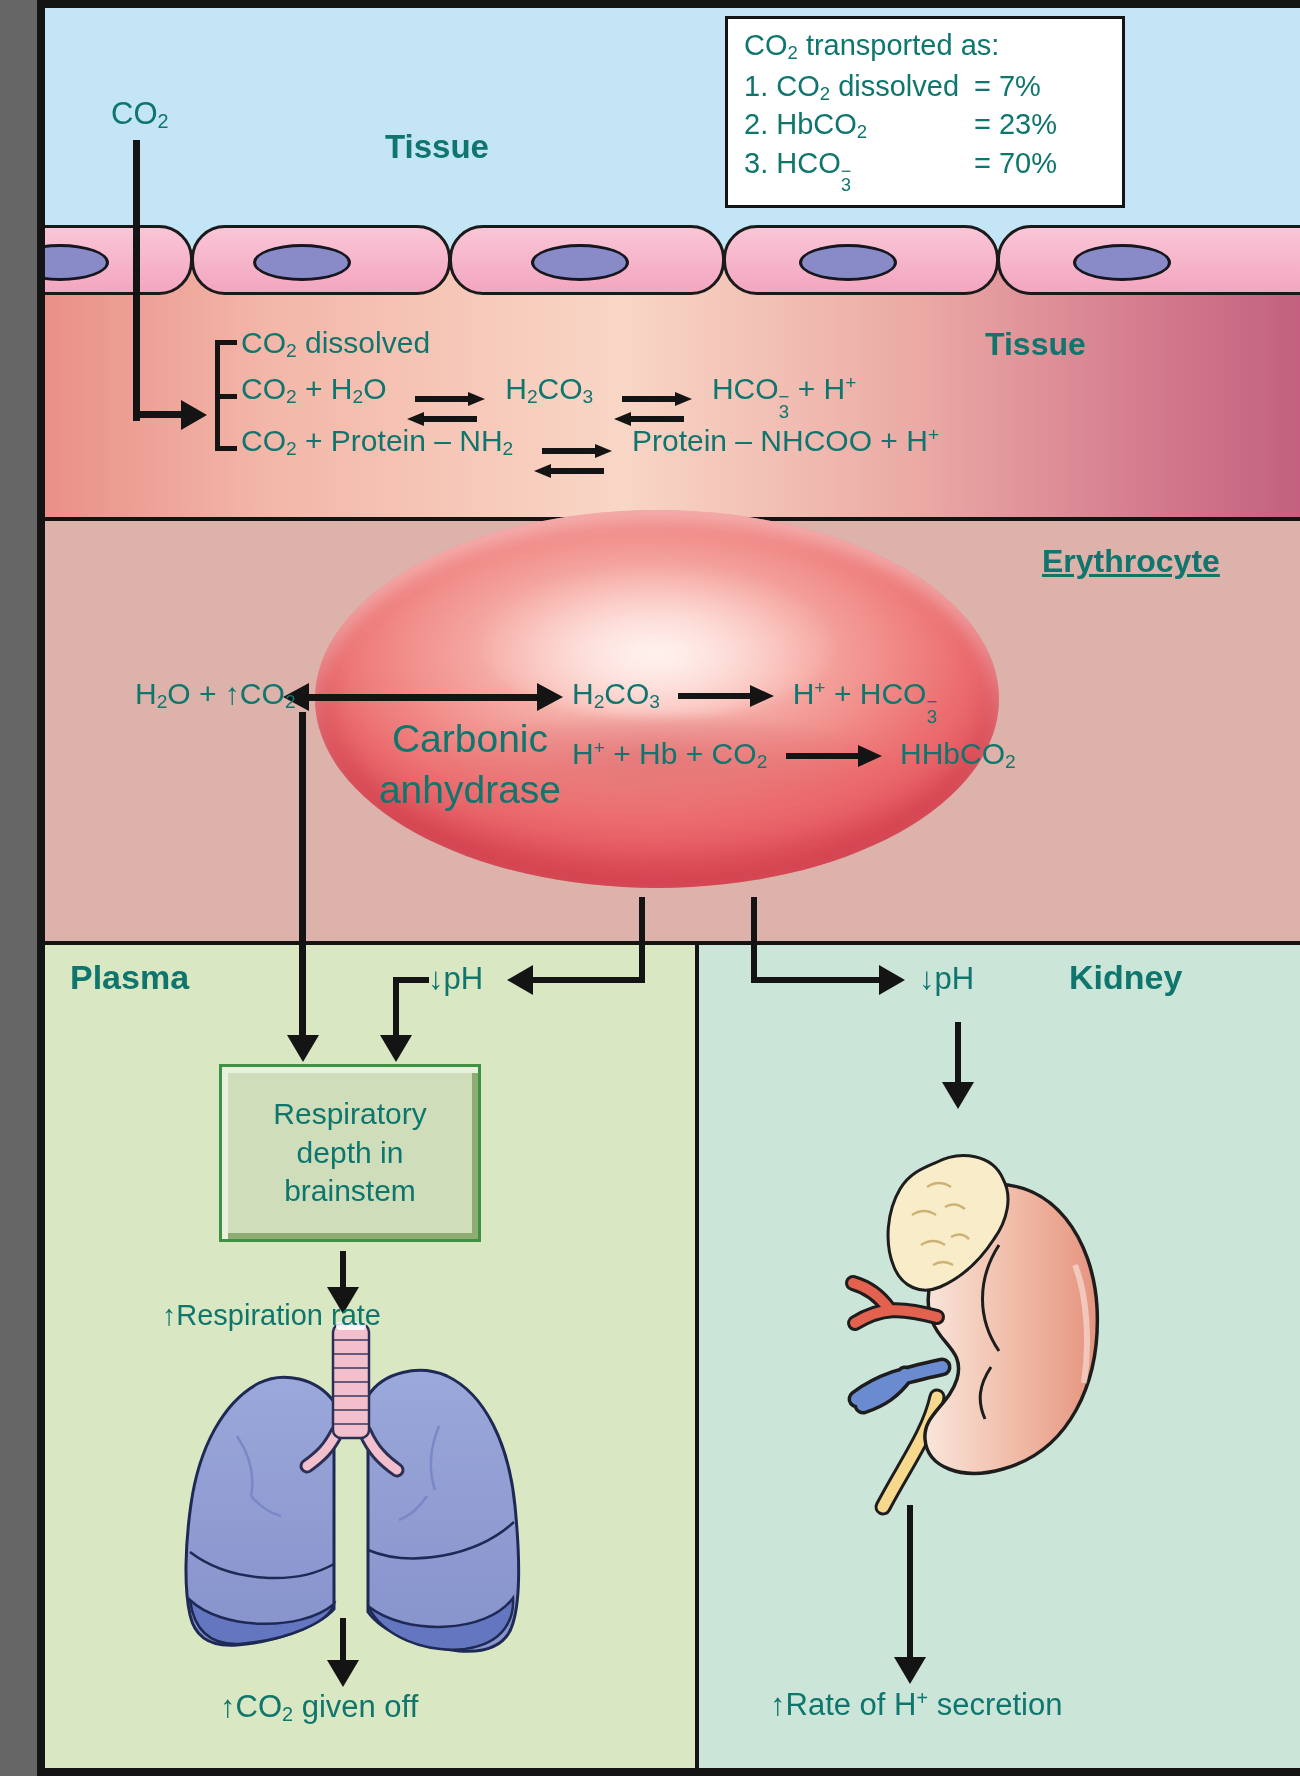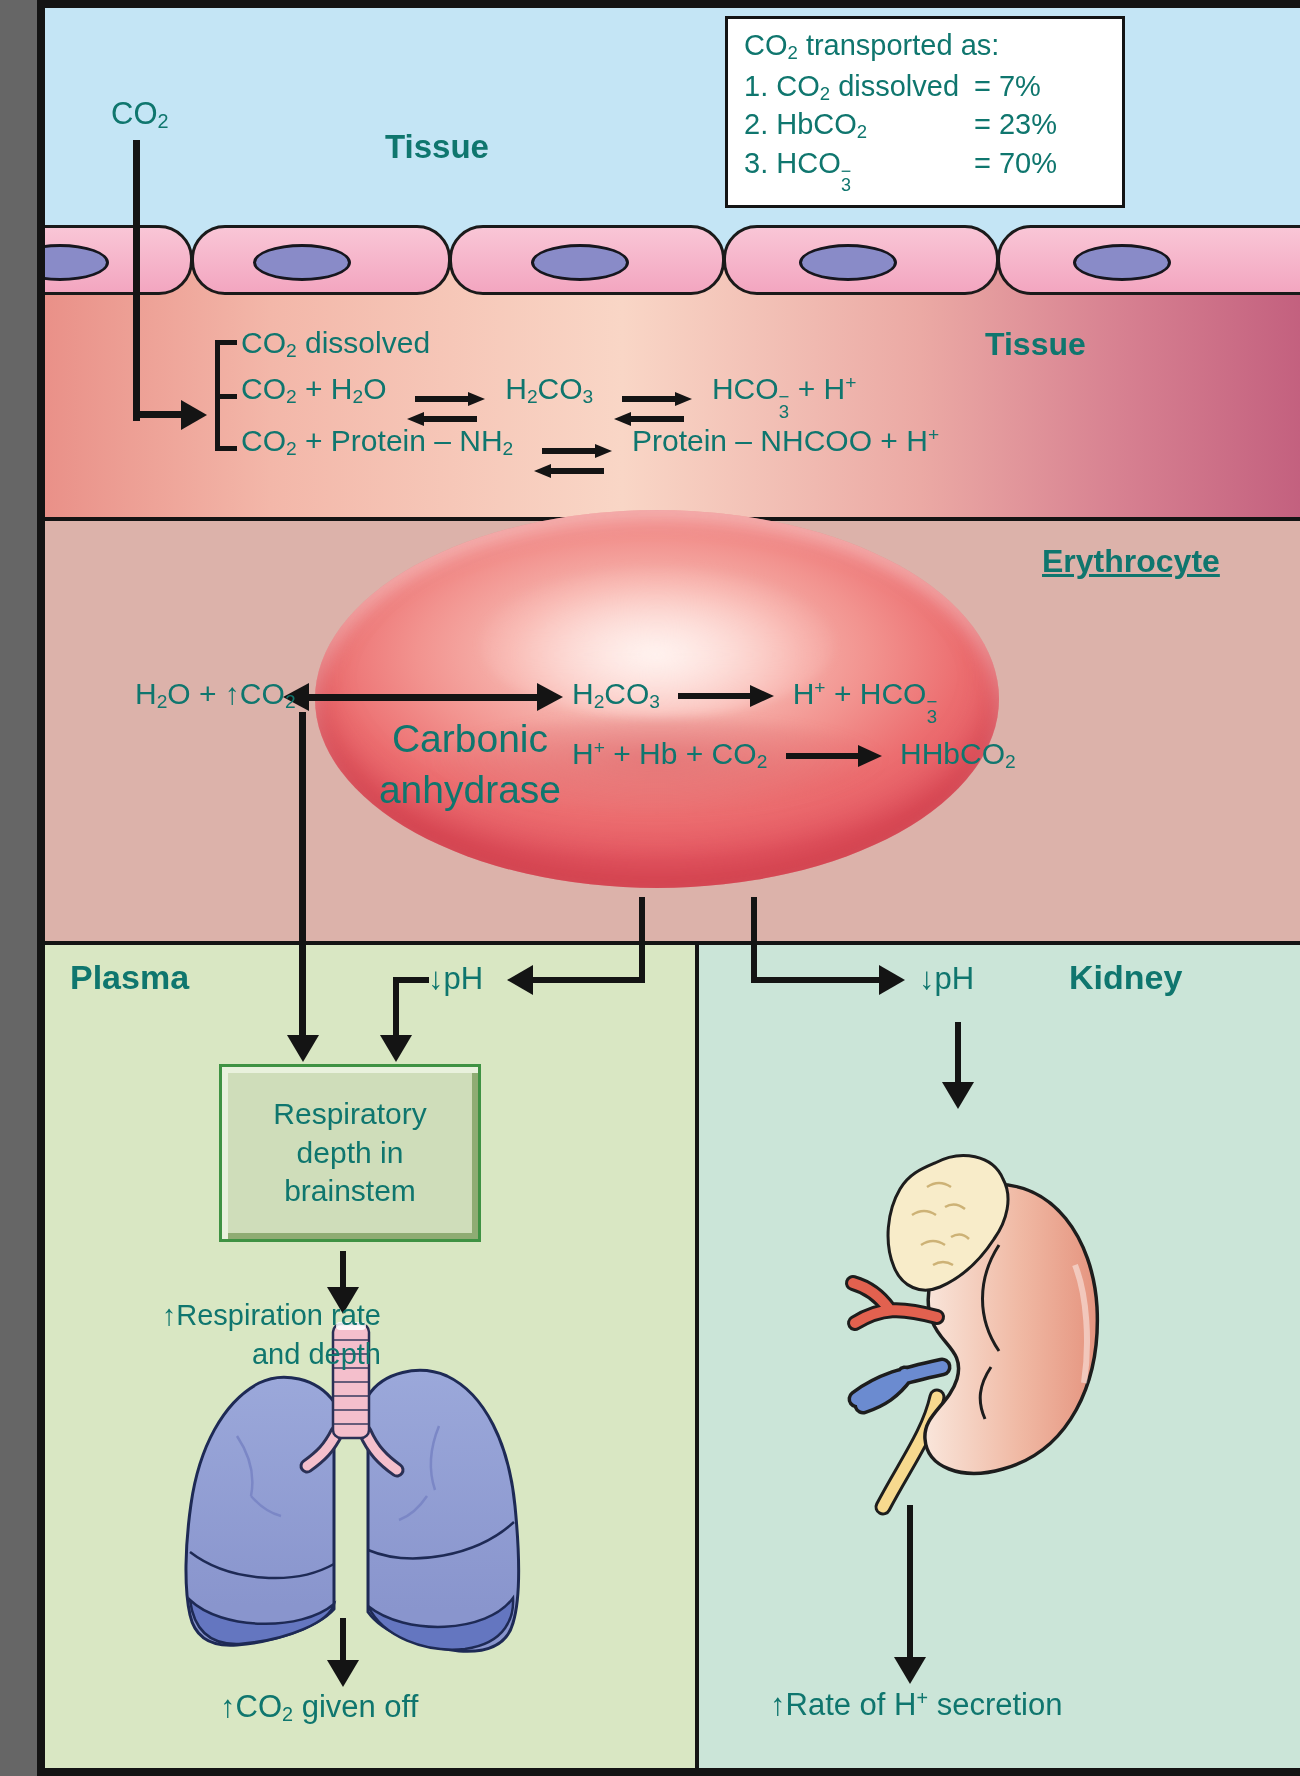--- a/index.html
+++ b/index.html
@@ -232,21 +232,20 @@
   <div class="abs lbl" style="left:882px;top:961px;font-size:31px;">↓pH</div>
 
   <div class="abs respbox">
     <div>Respiratory</div>
     <div>depth in</div>
     <div>brainstem</div>
   </div>
 
   <div class="abs" style="left:2px;top:1296px;width:342px;text-align:right;font-size:29px;line-height:1.35;z-index:12;">
     <div>↑Respiration rate</div>
-    <div>and depth</div>
   </div>
 
   <div class="abs lbl" style="left:183px;top:1689px;font-size:31px;">↑CO<sub>2</sub> given off</div>
   <div class="abs lbl" style="left:733px;top:1687px;font-size:31px;">↑Rate of H<sup>+</sup> secretion</div>
 
   <svg class="abs" style="left:140px;top:1316px;z-index:8;" width="345" height="345" viewBox="0 0 345 345">
     <defs>
       <linearGradient id="lgL" x1="0" y1="0" x2="0" y2="1">
         <stop offset="0" stop-color="#9ba8da"></stop>
           <stop offset=".85" stop-color="#8995cd"></stop>

